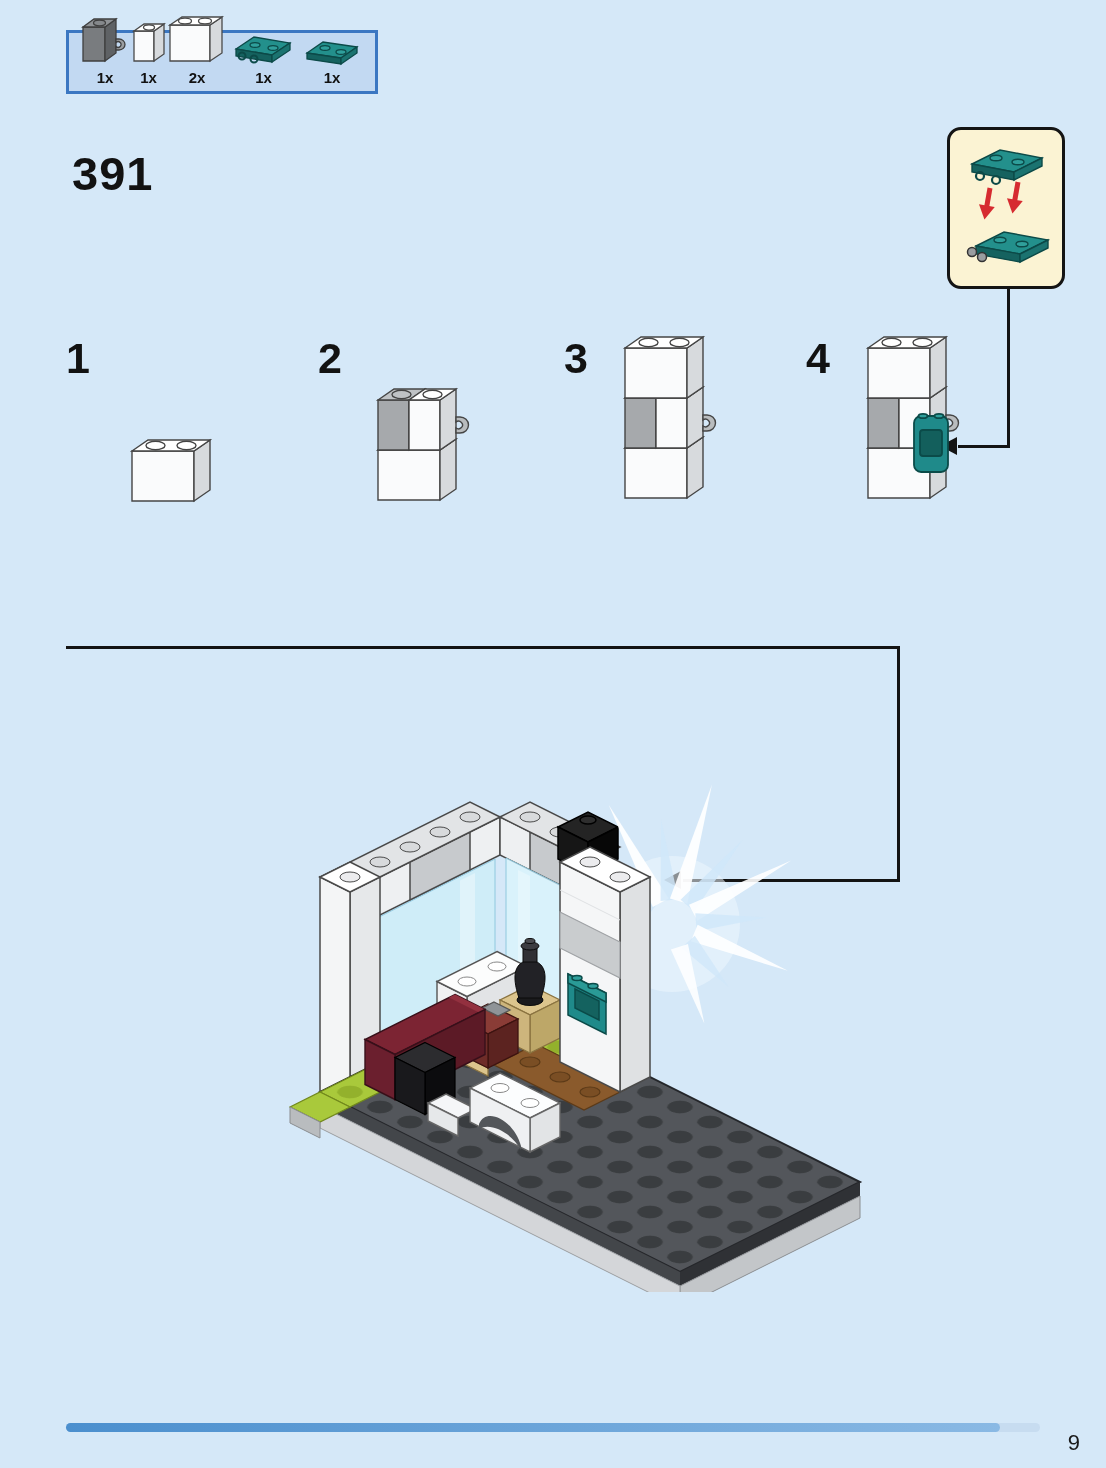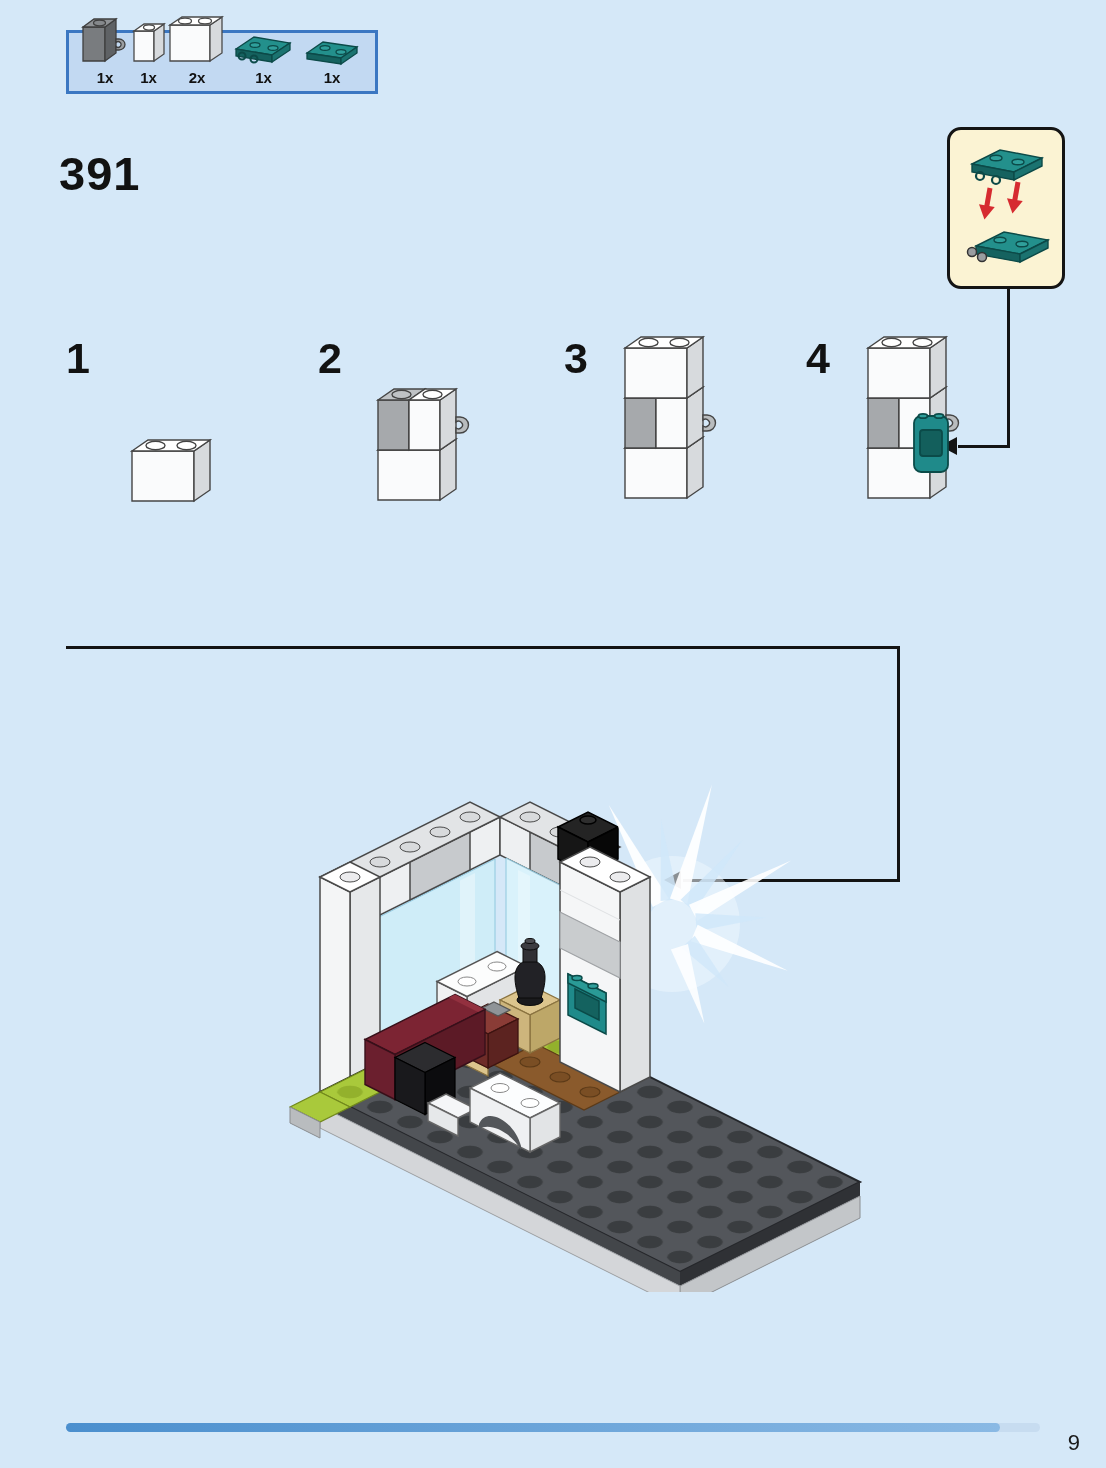--- a/index.html
+++ b/index.html
@@ -10,21 +10,21 @@
   }
   .abs{position:absolute;}
   .parts-box{
     position:absolute;left:66px;top:30px;width:312px;height:64px;
     box-sizing:border-box;border:3px solid #3b77c2;border-radius:0;
     background:#c2d9f2;display:flex;align-items:flex-end;
     justify-content:space-between;padding:6px 12px 5px;
   }
   .part{display:flex;flex-direction:column;align-items:center;justify-content:flex-end;}
   .part .qty{font-size:15px;font-weight:700;margin-top:2px;color:#111;}
-  .step-number{position:absolute;left:59px;top:146px;font-size:47px;font-weight:700;letter-spacing:1px;color:#121212;}
+  .step-number{position:absolute;left:72px;top:146px;font-size:47px;font-weight:700;letter-spacing:1px;color:#121212;}
   .callout-box{
     position:absolute;left:947px;top:127px;width:118px;height:162px;box-sizing:border-box;
     border:3px solid #141414;border-radius:14px;background:#fbf3d3;
     display:flex;align-items:center;justify-content:center;
   }
   .substep-num{position:absolute;top:334px;font-size:43px;font-weight:700;color:#121212;}
   .line{position:absolute;background:#141414;}
   .arrow-left{
     position:absolute;width:0;height:0;
     border-top:9px solid transparent;border-bottom:9px solid transparent;

